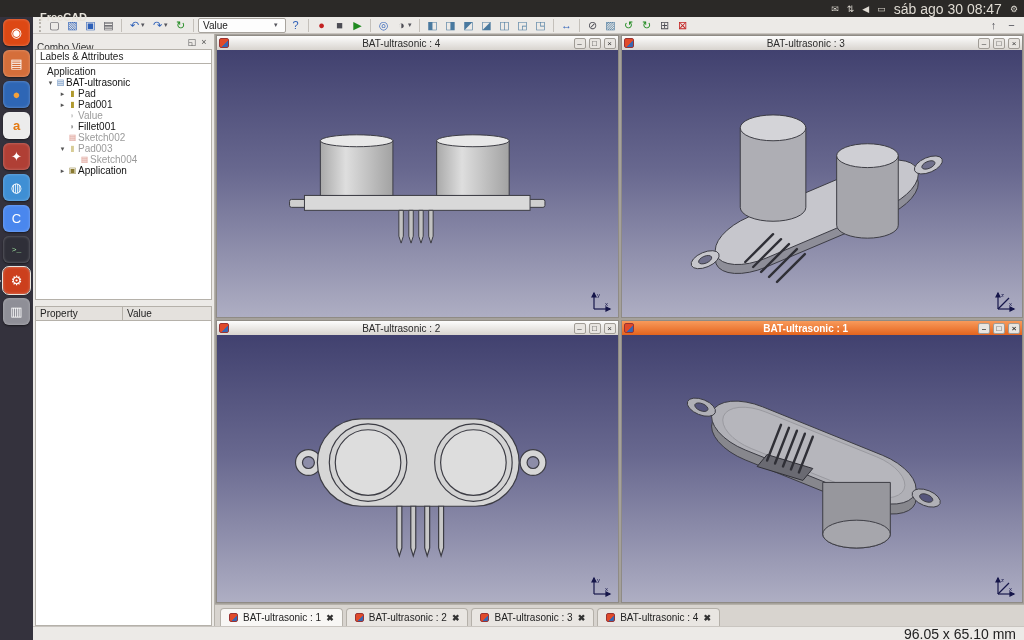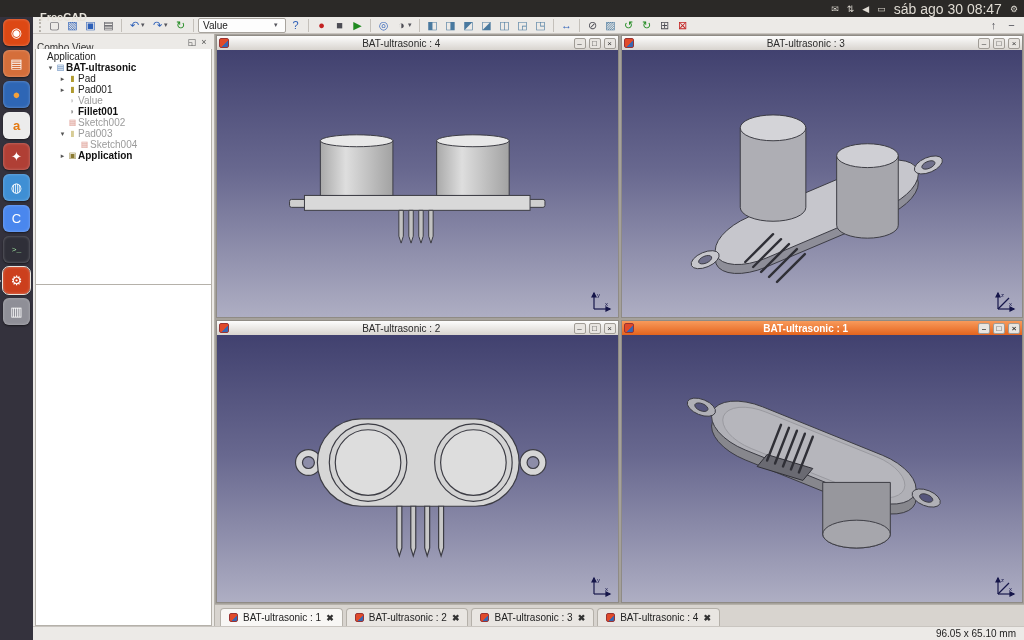--- a/index.html
+++ b/index.html
@@ -42,21 +42,21 @@
   .cv-hbtn { width:12px; text-align:center; color:#555; font-size:9px; }
   .cv-tabs { display:flex; gap:1px; padding:1px 0 0 2px; }
   .cv-tab { padding:2px 9px 2px 9px; background:#dedbd6; border:1px solid #b5b1aa; border-bottom:none; border-radius:3px 3px 0 0; color:#333; }
   .cv-tab.active { background:#f6f5f3; font-weight:bold; }
   .cv-labels { background:#ffffff; border:1px solid #b5b1aa; padding:1px 4px; margin:0 2px; color:#222; }
   .cv-tree { background:#ffffff; border:1px solid #b5b1aa; border-top:none; height:236px; margin:0 2px; overflow:hidden; padding-top:2px; }
   .tree-row { display:flex; align-items:center; height:11px; line-height:11px; white-space:nowrap; }
   .tree-row .arr { width:9px; font-size:7px; color:#555; text-align:center; flex:none; }
   .tree-row .tico { width:11px; font-size:8px; text-align:center; flex:none; }
   .lvl0 { padding-left:2px; } .lvl1 { padding-left:10px; } .lvl2 { padding-left:22px; } .lvl3 { padding-left:34px; }
-  .tree-row.bold .tlabel { font-weight:bold; color:#111; }
+  .tree-row.bold .tlabel { font-weight:normal; color:#111; }
   .tree-row.dim .tlabel { color:#9b9b9b; }
   .tree-row.dim .tico { opacity:.5; }
   .tlabel { color:#222; }
   .i-doc { color:#4a77b0; } .i-pad { color:#b09a2f; } .i-fillet { color:#9a9a9a; } .i-sketch { color:#c24d3c; } .i-body { color:#8a7a30; }
   .cv-propheader { display:flex; margin:6px 2px 0 2px; }
   .cv-propheader span { flex:1; background:#e4e1dd; border:1px solid #b5b1aa; border-left-width:0; padding:1px 4px; color:#222; }
   .cv-propheader span:first-child { border-left-width:1px; flex:0 0 88px; }
   .cv-propbody { flex:1; background:#ffffff; border:1px solid #b5b1aa; border-top:none; margin:0 2px; }
   .cv-bottomtabs { display:flex; padding:1px 0 2px 4px; gap:2px; }
   .cv-btab { padding:1px 10px; background:#eceae7; border:1px solid #b5b1aa; border-top:none; border-radius:0 0 5px 5px; color:#333; }
@@ -75,21 +75,21 @@
   .vp-canvas svg.axis { position:absolute; right:4px; bottom:3px; width:26px; height:26px; }
 
   
   .mdi-tabs { position:absolute; left:215px; top:604px; width:809px; height:22px; background:#d8d4cf; border-top:1px solid #b5b1aa; display:flex; align-items:flex-end; padding-left:5px; gap:3px; z-index:8; }
   .mtab { display:flex; align-items:center; gap:5px; font-size:10px; padding:0 8px; background:#e9e6e2; border:1px solid #b5b1aa; border-bottom:none; border-radius:4px 4px 0 0; height:18px; color:#222; }
   .mtab.active { background:#f8f7f5; }
   .mtab .mdoc { width:9px; height:9px; border-radius:2px; background:linear-gradient(135deg,#e04a2a 60%,#3a66b0 60%); border:1px solid #933; }
   .mtab .mclose { font-weight:bold; font-size:9px; color:#333; }
 
   
-  .statusbar { position:absolute; left:33px; top:626px; width:991px; height:14px; background:#eceae7; border-top:1px solid #c9c5c0; font-size:10px; display:flex; align-items:center; justify-content:flex-end; padding-right:8px; color:#222; z-index:8; }
+  .statusbar { position:absolute; left:33px; top:626px; width:991px; height:14px; background:#eceae7; border-top:1px solid #c9c5c0; font-size:14px; display:flex; align-items:center; justify-content:flex-end; padding-right:8px; color:#222; z-index:8; }
 </style>
 </head>
 <body>
 
 <div class="screen">
 
   <div class="topbar">
     <span class="tb-title">FreeCAD</span>
     <div class="tb-right">
       <span>✉</span>
@@ -181,20 +181,21 @@
     <span class="tbi">↑</span>
     <span class="tbi">−</span>
   </div>
 
   <div class="comboview">
     <div class="cv-header">
       <span class="cv-title">Combo View</span>
       <span class="cv-hbtn">◱</span>
       <span class="cv-hbtn">×</span>
     </div>
+    <div class="cv-labels">Labels &amp; Attributes</div>
     <div class="cv-tree">
       <div class="tree-row lvl0">
         <span class="arr"></span>
         <span class="tlabel">Application</span>
       </div>
       <div class="tree-row lvl1 bold">
         <span class="arr">▾</span>
         <span class="tico i-doc">▤</span>
         <span class="tlabel">BAT-ultrasonic</span>
       </div>
@@ -231,20 +232,24 @@
       <div class="tree-row lvl3 dim">
         <span class="arr"></span>
         <span class="tico i-sketch">▦</span>
         <span class="tlabel">Sketch004</span>
       </div>
       <div class="tree-row lvl2 bold">
         <span class="arr">▸</span>
         <span class="tico i-body">▣</span>
         <span class="tlabel">Application</span>
       </div>
+    </div>
+    <div class="cv-propheader">
+      <span>Property</span>
+      <span>Value</span>
     </div>
     <div class="cv-propbody"></div>
   </div>
 
   <div class="mdi">
 
     <div class="vp">
       <div class="vp-title">
         <span class="vp-doc"></span>
         <span class="vp-text">BAT-ultrasonic : 4</span>

